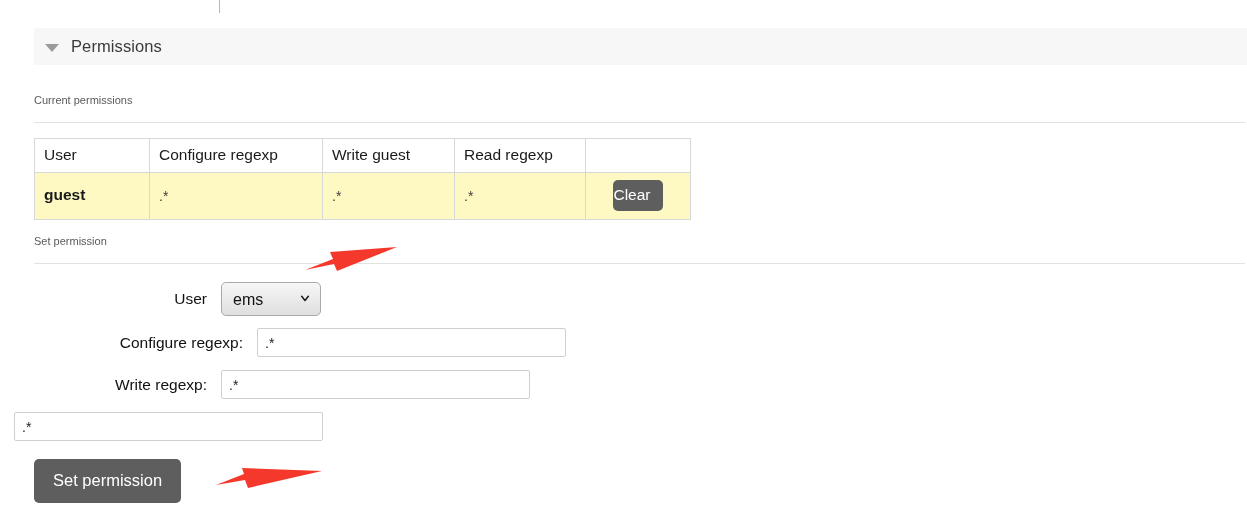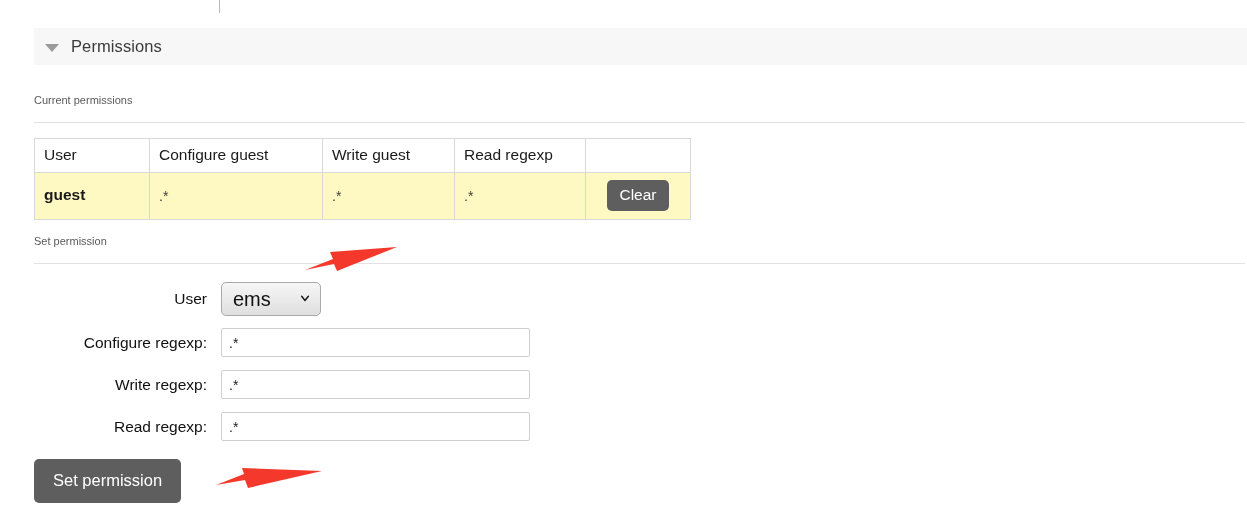--- a/index.html
+++ b/index.html
@@ -119,21 +119,21 @@
     background: #5e5e5e;
     color: #ffffff;
     border: none;
     border-radius: 5px;
     font-family: "Liberation Sans", sans-serif;
     cursor: pointer;
     line-height: 1;
   }
   .btn-clear {
     font-size: 15.5px;
-    padding: 7px 12px 8px 12px;
+    padding: 7px 12px 8px 0;
   }
   .btn-submit {
     position: absolute;
     left: 34px;
     top: 459px;
     font-size: 16.5px;
     padding: 13px 19px 14px 19px;
   }
 
   
@@ -157,21 +157,21 @@
   select.user-select {
     -webkit-appearance: none;
     -moz-appearance: none;
     appearance: none;
     width: 100px;
     height: 34px;
     border: 1px solid #a9a9a9;
     border-radius: 5px;
     background: linear-gradient(#f6f6f6, #dfdfdf);
     font-family: "Liberation Sans", sans-serif;
-    font-size: 20px;
+    font-size: 16px;
     color: #111111;
     padding: 0 28px 0 11px;
     box-sizing: border-box;
   }
   .select-shell {
     position: relative;
     display: inline-block;
   }
   .select-chevron {
     position: absolute;
@@ -210,21 +210,21 @@
   <div class="section-title">Permissions</div>
 </div>
 
 <div class="sub-label" style="left:34px; top:94px;">Current permissions</div>
 <div class="sub-rule" style="left:34px; top:122px; width:1211px;"></div>
 
 <table class="perm-table">
   <thead>
     <tr>
       <th class="col-user">User</th>
-      <th class="col-conf">Configure guest</th>
+      <th class="col-conf">Configure regexp</th>
       <th class="col-write">Write guest</th>
       <th class="col-read">Read regexp</th>
       <th class="col-action"></th>
     </tr>
   </thead>
   <tbody>
     <tr>
       <td class="user-cell">guest</td>
       <td>
         <span class="regex-val">.*</span>
@@ -252,36 +252,35 @@
       <select class="user-select">
         <option>ems</option>
       </select>
       <svg class="select-chevron" viewBox="0 0 12 12">
         <path d="M2 4 L6 9 L10 4" fill="none" stroke="#1a1a1a" stroke-width="1.8" stroke-linecap="round" stroke-linejoin="round"></path>
       </svg>
     </span>
   </div>
 </div>
 
-<div class="form-row" style="top:328px;">
+<div class="form-row" style="top:328px;margin-left:36px;">
   <div class="form-label">Configure regexp:</div>
   <div class="field-wrap">
     <input class="text-field" type="text" value=".*" style="">
   </div>
 </div>
 
 <div class="form-row" style="top:370px;">
   <div class="form-label">Write regexp:</div>
   <div class="field-wrap">
     <input class="text-field" type="text" value=".*" style="">
   </div>
 </div>
 
 <div class="form-row" style="top:412px;">
-  <div class="form-label">Read regexp:</div>
   <div class="field-wrap">
     <input class="text-field" type="text" value=".*" style="">
   </div>
 </div>
 
 <button class="btn btn-submit">Set permission</button>
 
 <svg class="arrow-svg" style="left:303px; top:246px; width:96px; height:34px;" viewBox="0 0 96 34">
   <path d="M2 24 L30 13 L27 6 L94 1 L34 25 L31 18 Z" fill="#f4392c"></path>
 </svg>

